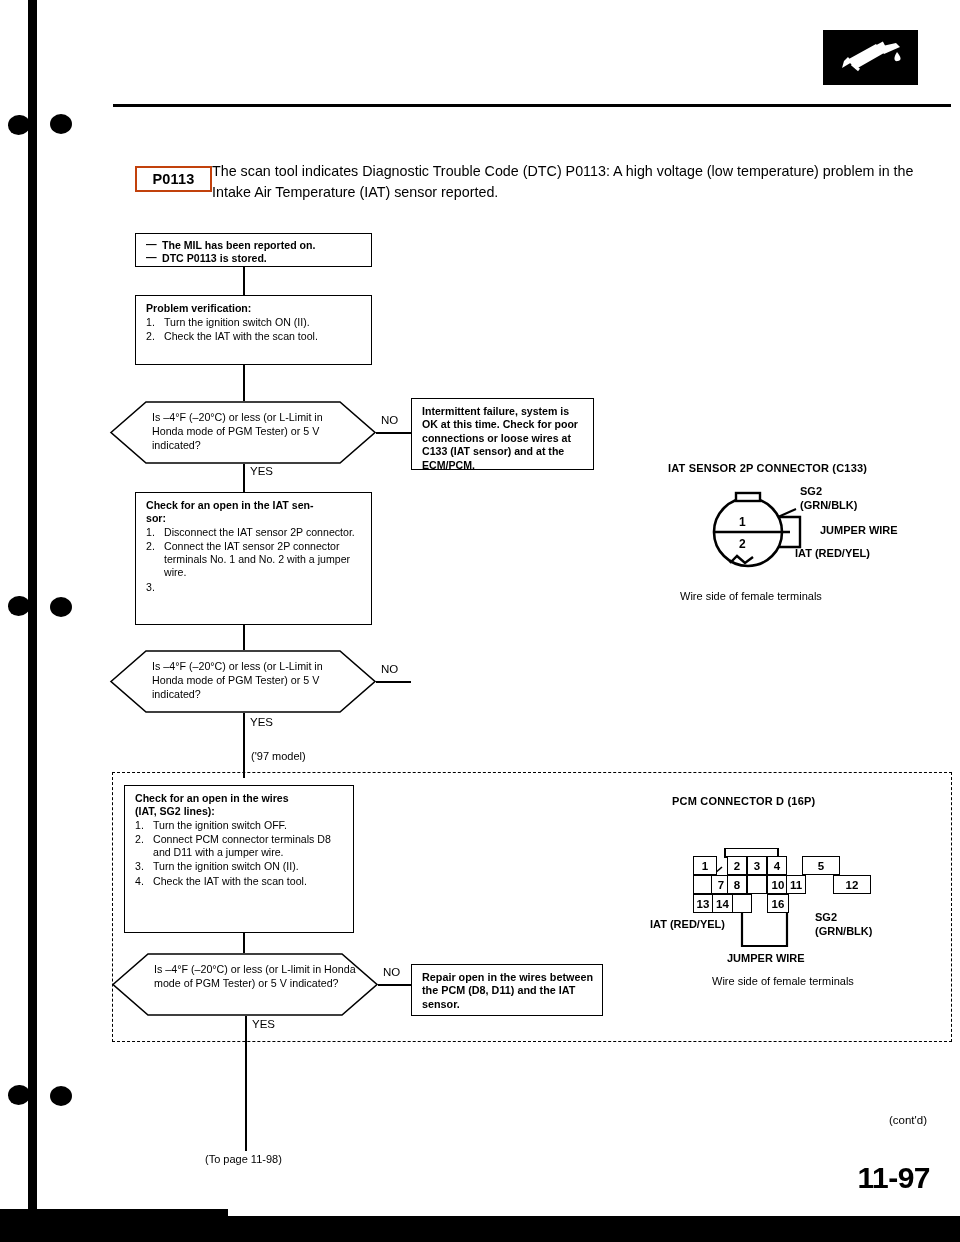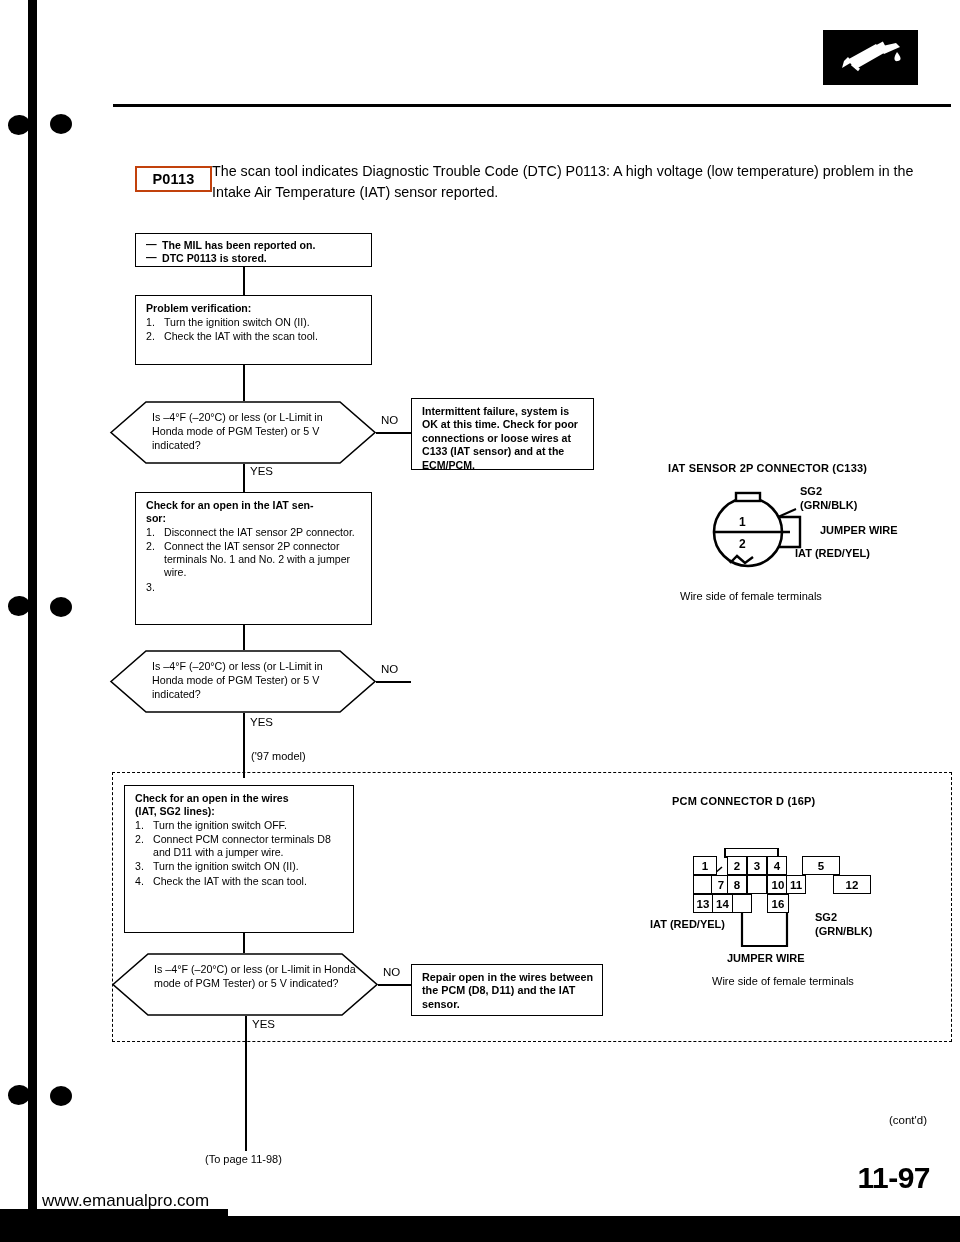--- a/index.html
+++ b/index.html
@@ -93,21 +93,21 @@
     position:absolute;box-sizing:border-box;
     border:1.5px dashed #000;
   }
 
   
   .footer-num{
     position:absolute;right:30px;bottom:47px;font-size:30px;font-weight:bold;letter-spacing:-.5px;
   }
   .contd{position:absolute;right:33px;top:1114px;font-size:11.5px;}
   .topage{position:absolute;left:205px;top:1153px;font-size:11px;}
-  .wm-left{position:absolute;left:42px;bottom:31px;font-size:17px;}
+  .wm-left{position:absolute;left:42px;bottom:20px;font-size:12px;}
   .wm-right{
     position:absolute;right:20px;bottom:8px;font-size:27px;color:#9a9a9a;
     opacity:.85;white-space:nowrap;
   }
 </style>
 </head>
 <body>
 
 <div class="page">
 

